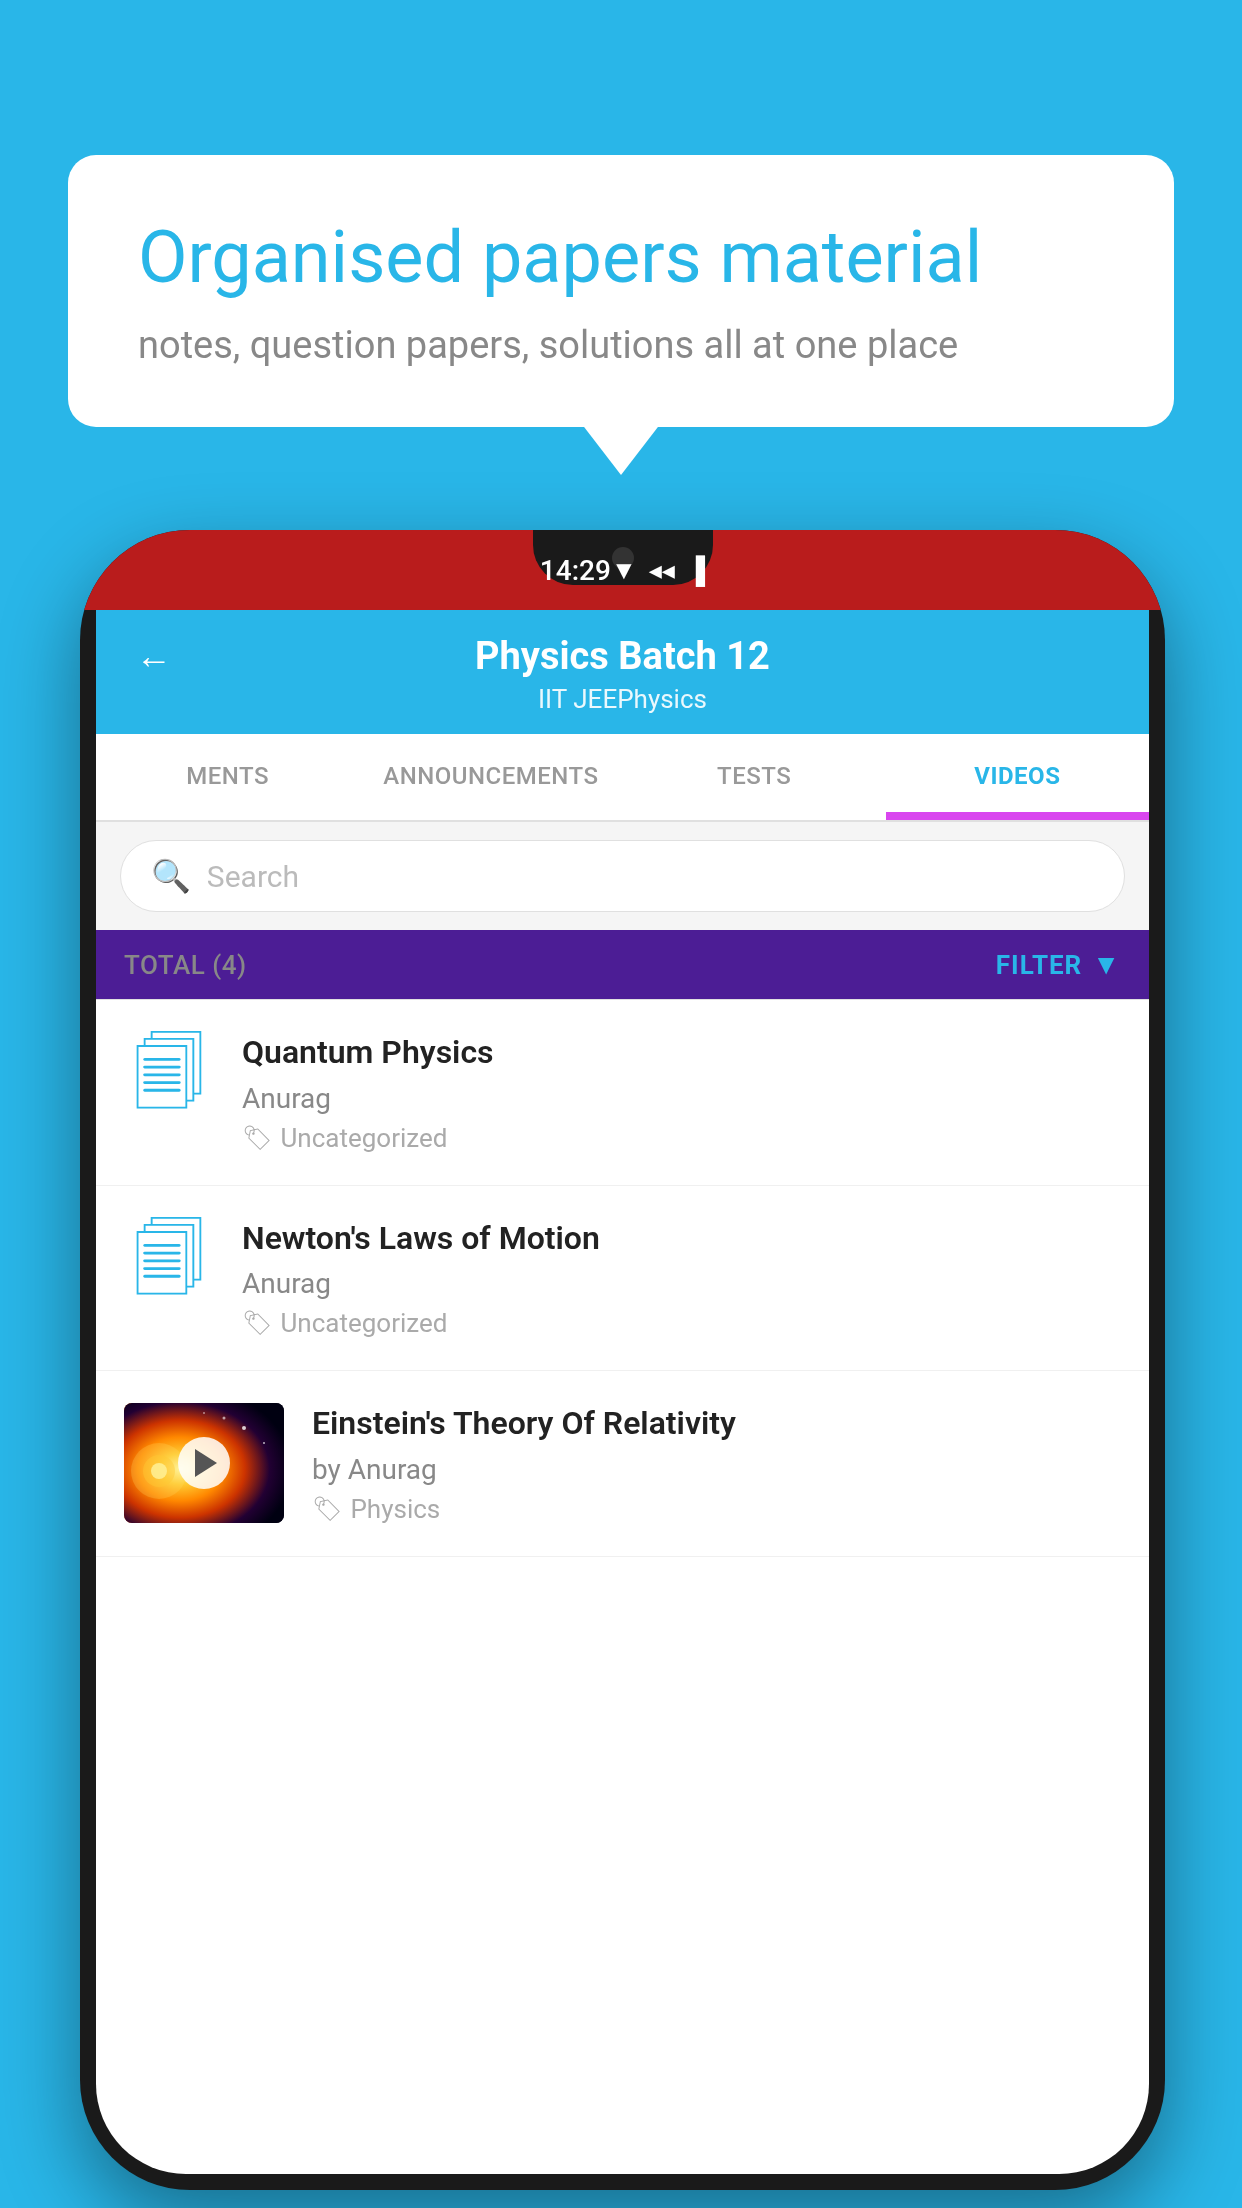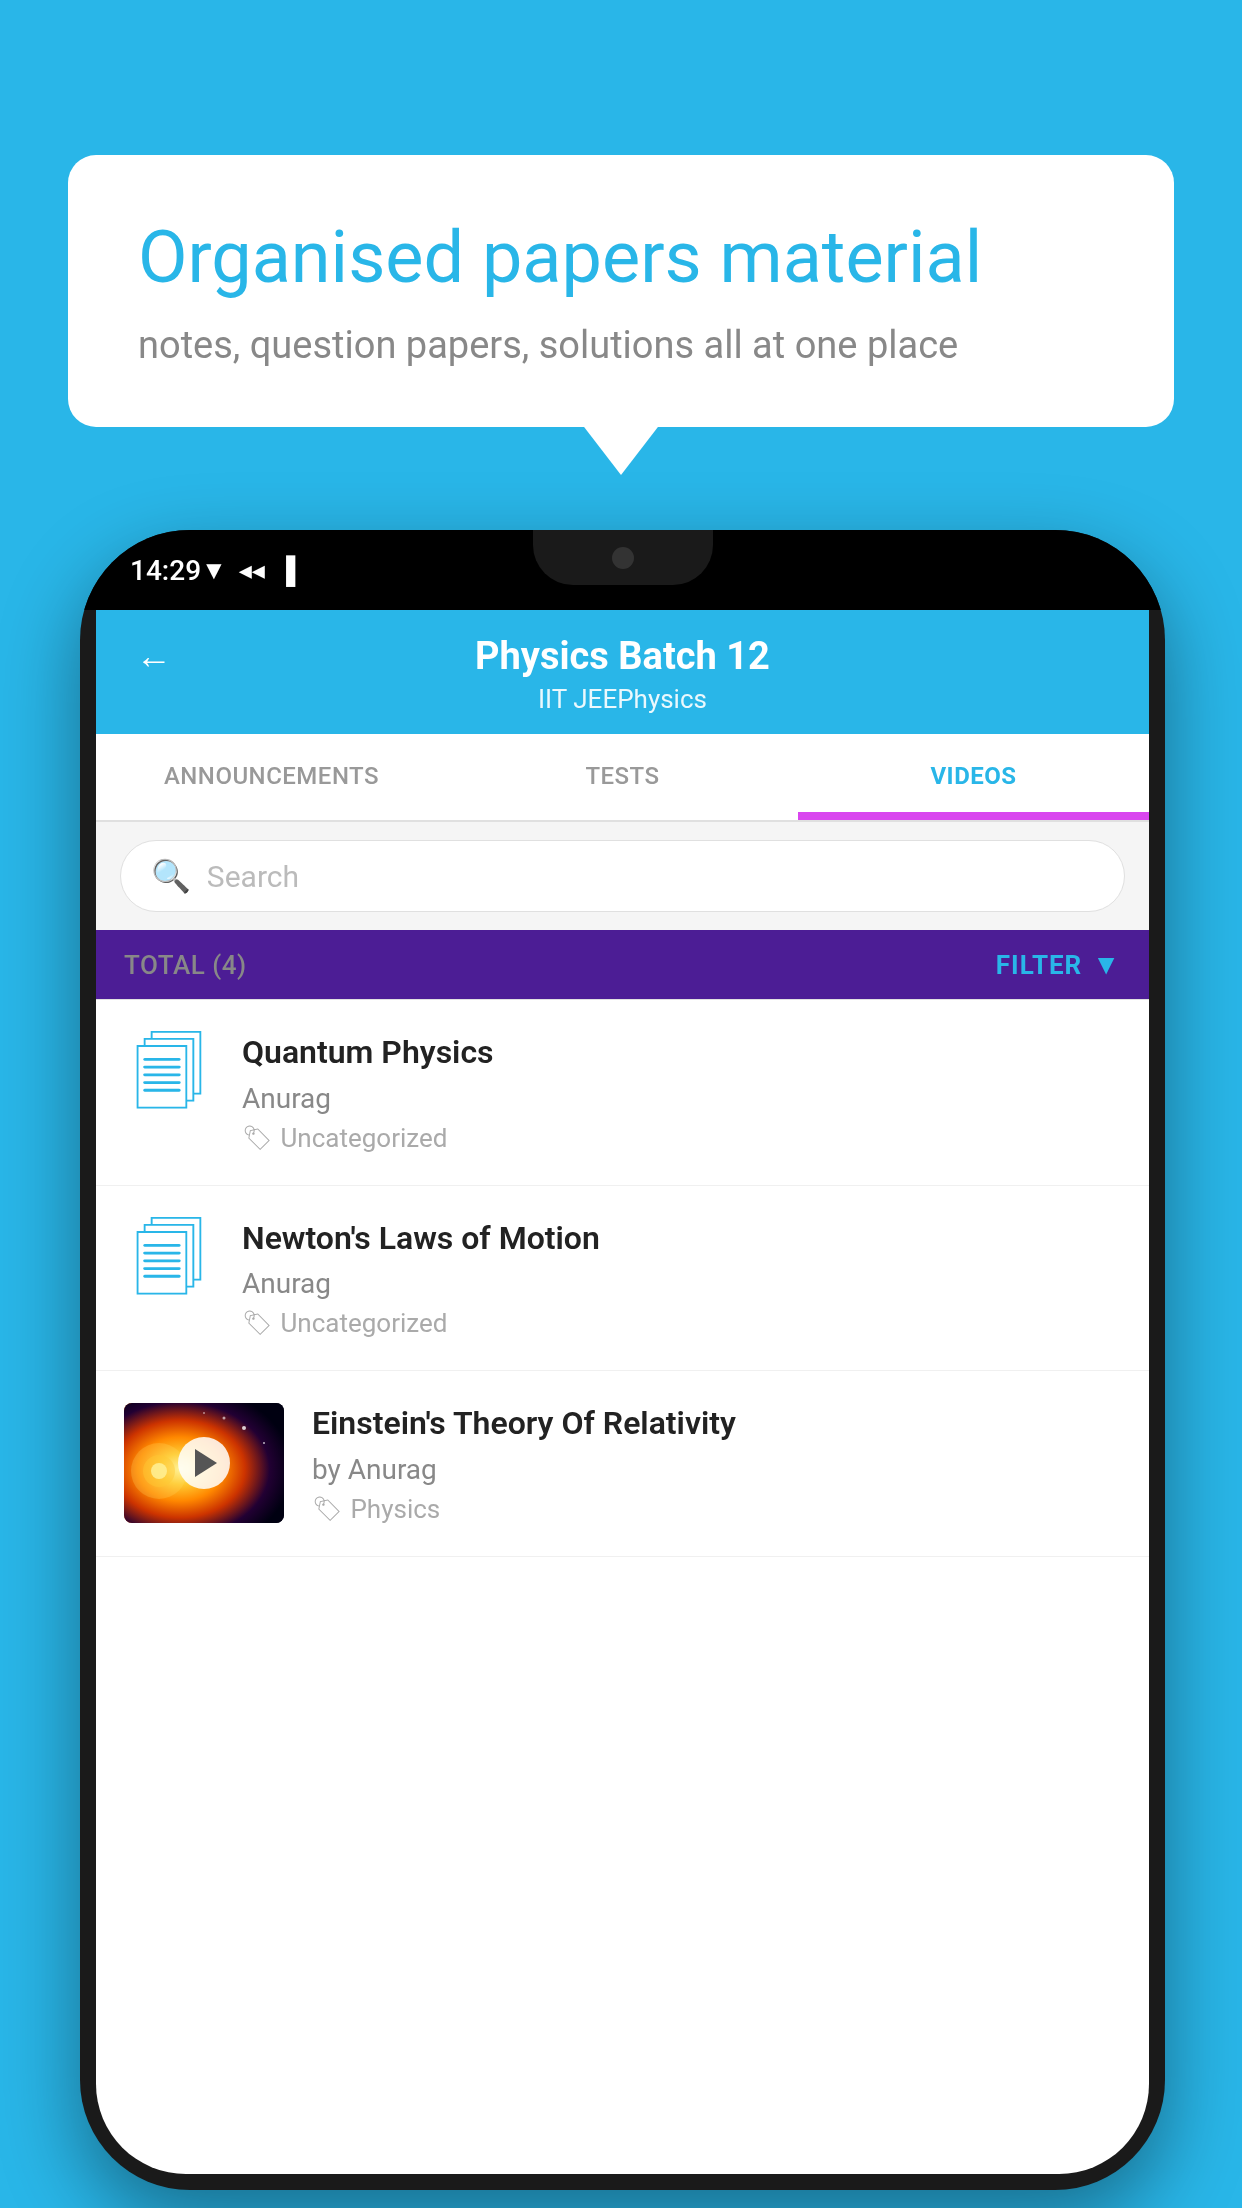--- a/index.html
+++ b/index.html
@@ -74,25 +74,25 @@
       overflow: hidden;
     }
 
     
     .phone-notch {
       position: absolute;
       top: 0;
       left: 0;
       right: 0;
       height: 80px;
-      background: #000000;
+      background: #b91c1c;
       z-index: 10;
       display: flex;
       align-items: center;
-      justify-content: flex-start;
+      justify-content: center;
       padding: 0 50px;
     }
 
     .notch-cutout {
       position: absolute;
       top: 0;
       left: 50%;
       transform: translateX(-50%);
       width: 180px;
       height: 55px;
@@ -395,20 +395,23 @@
             <span class="back-arrow">←</span>
             <span class="header-title">Physics Batch 12</span>
           </div>
           <div class="header-subtitle">
             <span>IIT JEE</span>
             <span>Physics</span>
           </div>
         </div>
 
         <div class="tab-bar">
+          <div class="tab-item">
+            <span>MENTS</span>
+          </div>
           <div class="tab-item">
             <span>ANNOUNCEMENTS</span>
           </div>
           <div class="tab-item">
             <span>TESTS</span>
           </div>
           <div class="tab-item active">
             <span>VIDEOS</span>
           </div>
         </div>

